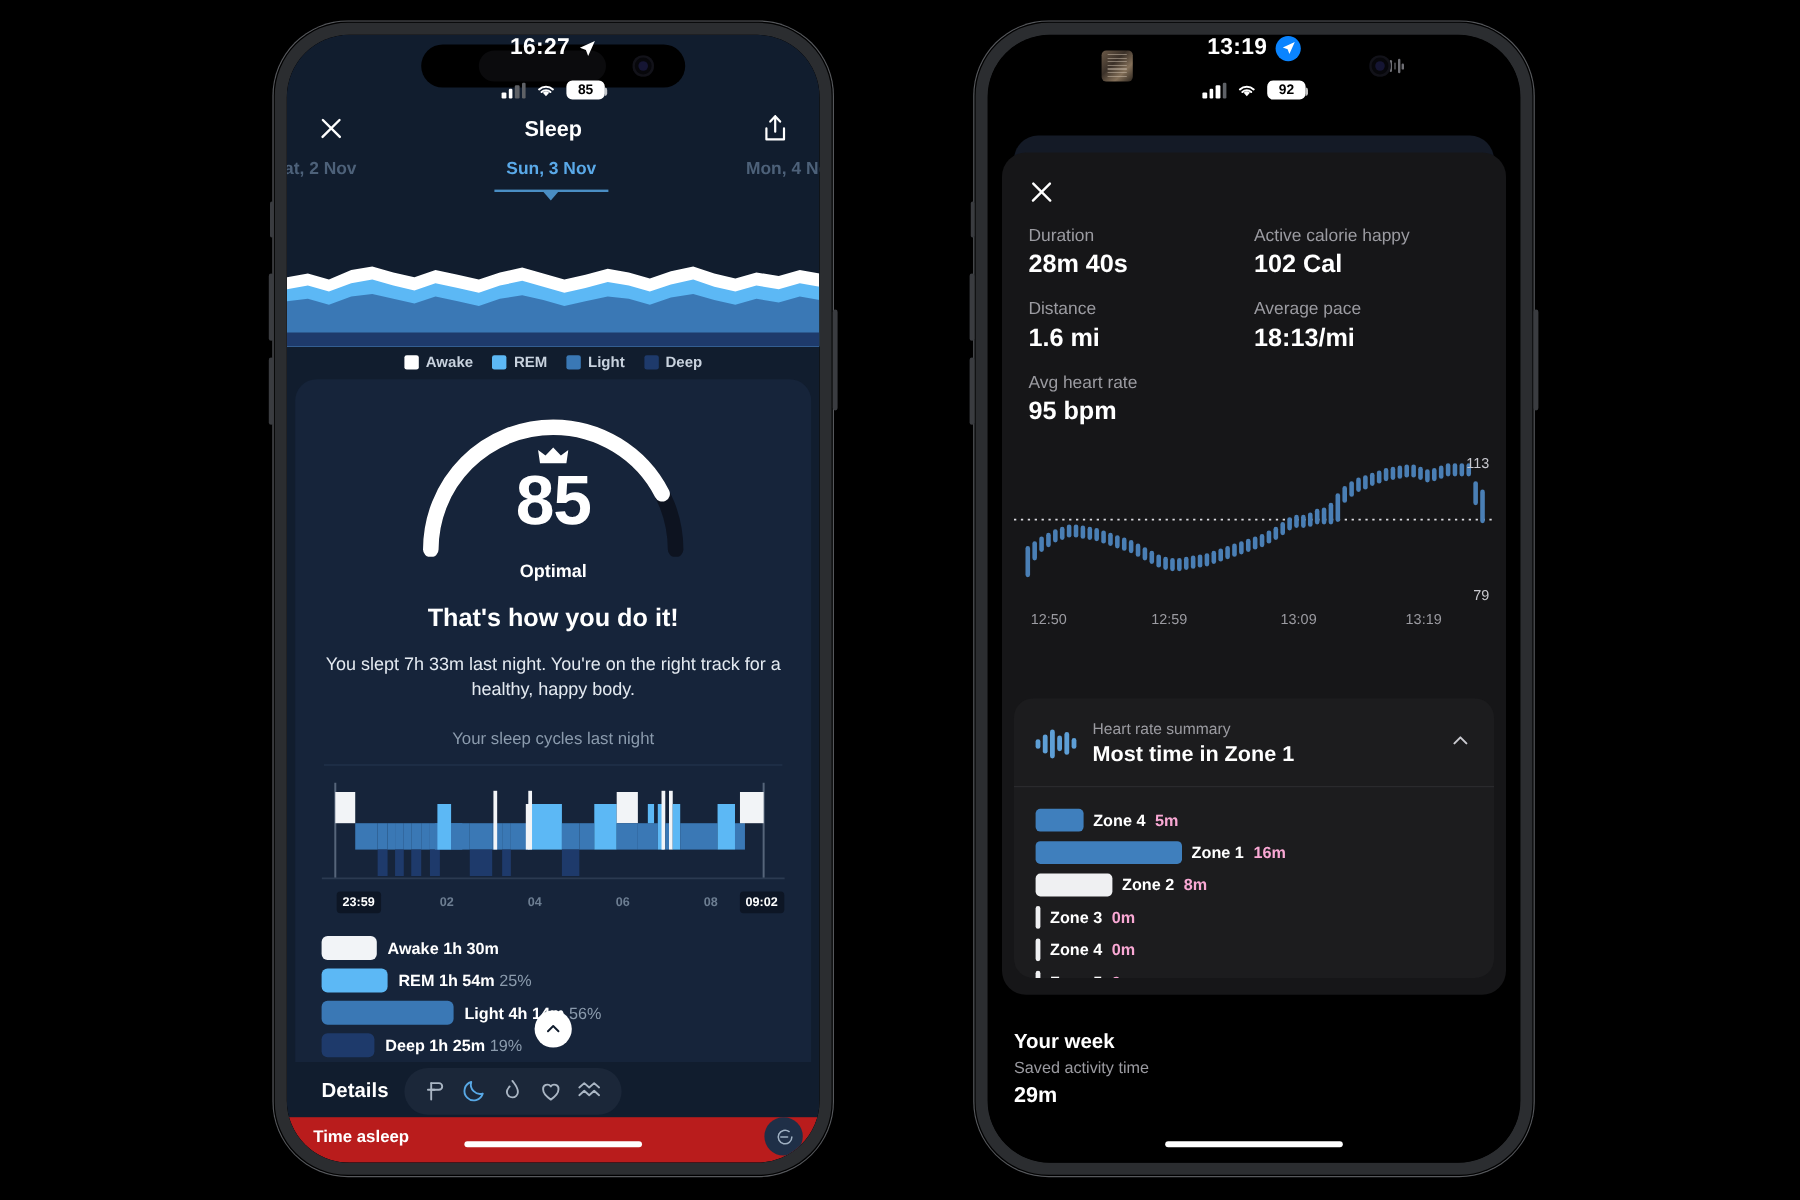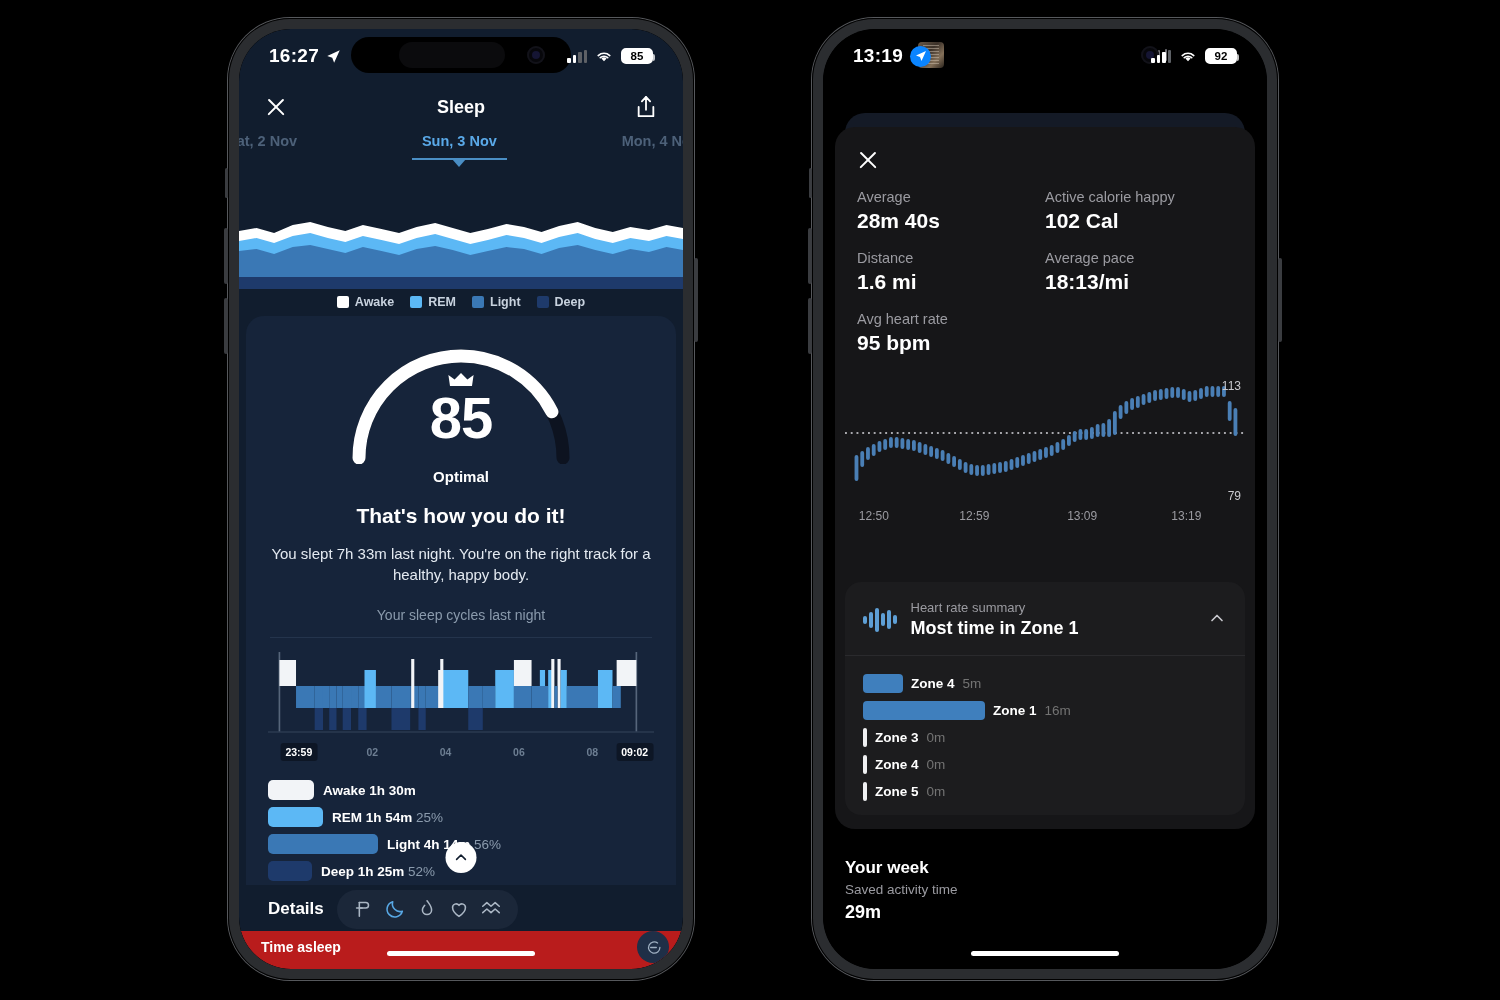--- a/index.html
+++ b/index.html
@@ -15,21 +15,21 @@
                   overflow:hidden; }
   .phone .screen { position:absolute; inset:0; border-radius:52px; overflow:hidden; }
   .btn-side { position:absolute; background:#3a3c40; border-radius:2px; }
 
   #phone1 { left:228px; top:18px; width:466px; height:962px; }
   #phone2 { left:812px; top:18px; width:466px; height:962px; }
 
   
   .statusbar { position:absolute; top:0; left:0; right:0; height:54px;
                display:flex; align-items:center; justify-content:space-between;
-               padding:0 30px; z-index:30; }
+               padding:0 30px; z-index:30;flex-direction:column; }
   .sb-left { display:flex; align-items:center; gap:7px; font-size:19px;
              font-weight:700; color:#fff; letter-spacing:.3px; }
   .sb-right { display:flex; align-items:center; gap:8px; }
   .loc-arrow { width:15px; height:15px; fill:#fff; }
   .loc-badge { width:21px; height:21px; border-radius:50%; background:#0a84ff;
                display:flex; align-items:center; justify-content:center; }
   .loc-badge svg { width:12px; height:12px; fill:#fff; }
   .sig { display:flex; align-items:flex-end; gap:2px; height:13px; }
   .sig i { width:3.5px; background:#fff; border-radius:1px; display:block; }
   .sig i.off { background:#5e6166; }
@@ -188,21 +188,21 @@
   .hr-wave-icon i { width:3.5px; border-radius:2px; background:#5e9fd6; }
   .hr-head-txt { flex:1; }
   .hr-head-sub { font-size:13px; color:#9b9ba1; margin-bottom:3px; }
   .hr-head-main { font-size:18px; font-weight:700; color:#fff; }
   .chev-up svg { width:20px; height:20px; stroke:#c9c9cf; stroke-width:2; fill:none; }
   .hr-card-sep { height:1px; background:#2a2a2d; }
   .zones { padding:14px 18px 6px; }
   .zone-row { display:flex; align-items:center; gap:8px; height:27px; }
   .zone-bar { height:19px; border-radius:4px; flex:none; }
   .zone-name { font-size:13.5px; font-weight:700; color:#fff; white-space:nowrap; }
-  .zone-val { font-size:13.5px; color:#737373; }
+  .zone-val { font-size:13.5px; color:#f9a8d4;font-weight:bold; }
 
   .week { position:absolute; left:22px; bottom:46px; }
   .week-title { font-size:17px; font-weight:700; color:#fff; }
   .week-sub { font-size:13.5px; color:#9b9ba1; margin-top:4px; }
   .week-val { font-size:18px; font-weight:700; color:#fff; margin-top:5px; }
 </style>
 </head>
 <body>
 
 <div class="stage">
@@ -401,21 +401,21 @@
                   <span>Light</span>
                   <span>4h 14m</span>
                   <span class="stage-pct">56%</span>
                 </span>
               </div>
               <div class="stage-row">
                 <span class="stage-bar" style="width:44px;background:#1e3a6b"></span>
                 <span class="stage-txt">
                   <span>Deep</span>
                   <span>1h 25m</span>
-                  <span class="stage-pct">52%</span>
+                  <span class="stage-pct">19%</span>
                 </span>
               </div>
             </div>
 
             <div class="collapse-btn">
               <svg viewBox="0 0 24 24" stroke-linecap="round" stroke-linejoin="round">
                 <path d="M5 15l7-7 7 7"></path>
               </svg>
             </div>
           </div>
@@ -520,21 +520,21 @@
           </div>
 
           <div class="back-card"></div>
 
           <div class="w-sheet">
 
             <div class="w-close icon-x"></div>
 
             <div class="metrics">
               <div>
-                <div class="m-label">Average</div>
+                <div class="m-label">Duration</div>
                 <div class="m-value">28m 40s</div>
               </div>
               <div>
                 <div class="m-label">Active calorie happy</div>
                 <div class="m-value">102 Cal</div>
               </div>
               <div>
                 <div class="m-label">Distance</div>
                 <div class="m-value">1.6 mi</div>
               </div>
@@ -658,20 +658,25 @@
                   <span class="zone-bar" style="width:40px;background:#3f7fbd"></span>
                   <span class="zone-name">Zone 4</span>
                   <span class="zone-val">5m</span>
                 </div>
                 <div class="zone-row">
                   <span class="zone-bar" style="width:122px;background:#3f7fbd"></span>
                   <span class="zone-name">Zone 1</span>
                   <span class="zone-val">16m</span>
                 </div>
                 <div class="zone-row">
+                  <span class="zone-bar" style="width:64px;background:#eff0f2"></span>
+                  <span class="zone-name">Zone 2</span>
+                  <span class="zone-val">8m</span>
+                </div>
+                <div class="zone-row">
                   <span class="zone-bar" style="width:4px;background:#eff0f2"></span>
                   <span class="zone-name">Zone 3</span>
                   <span class="zone-val">0m</span>
                 </div>
                 <div class="zone-row">
                   <span class="zone-bar" style="width:4px;background:#eff0f2"></span>
                   <span class="zone-name">Zone 4</span>
                   <span class="zone-val">0m</span>
                 </div>
                 <div class="zone-row">

